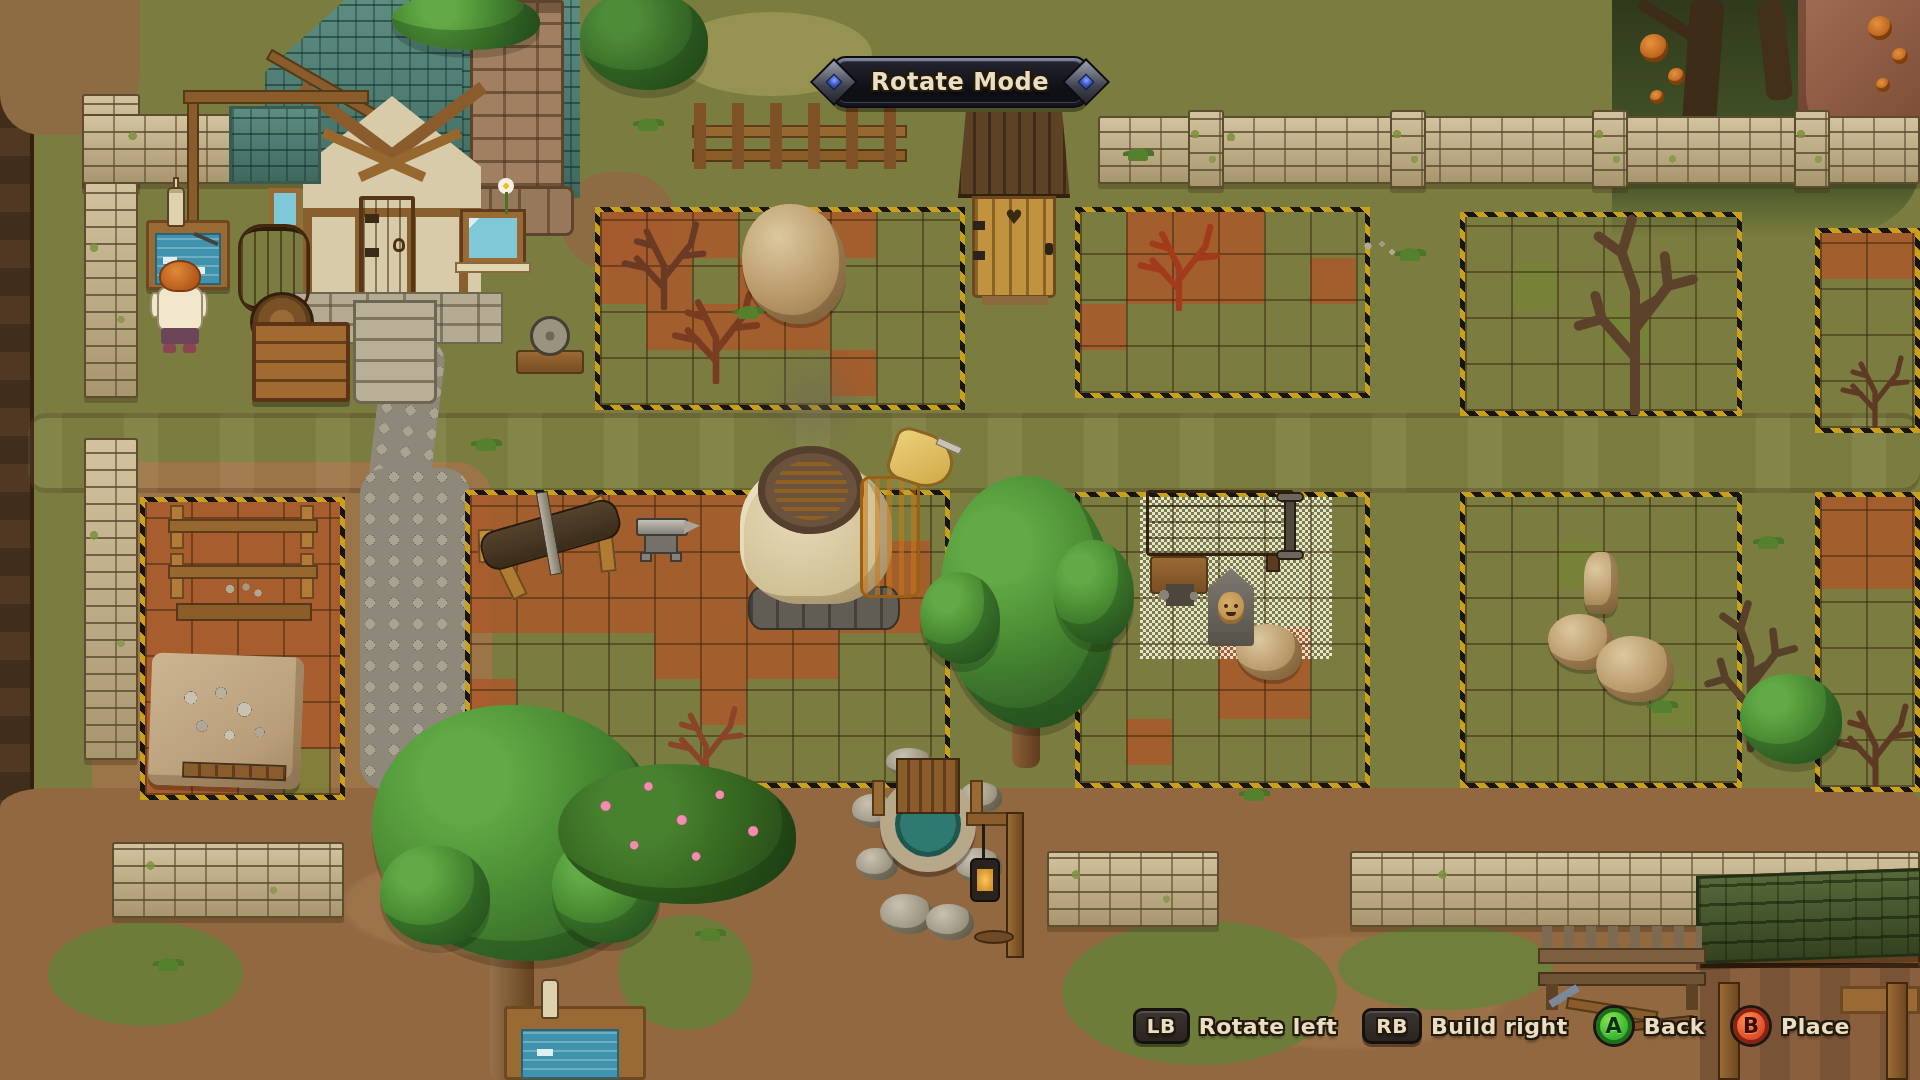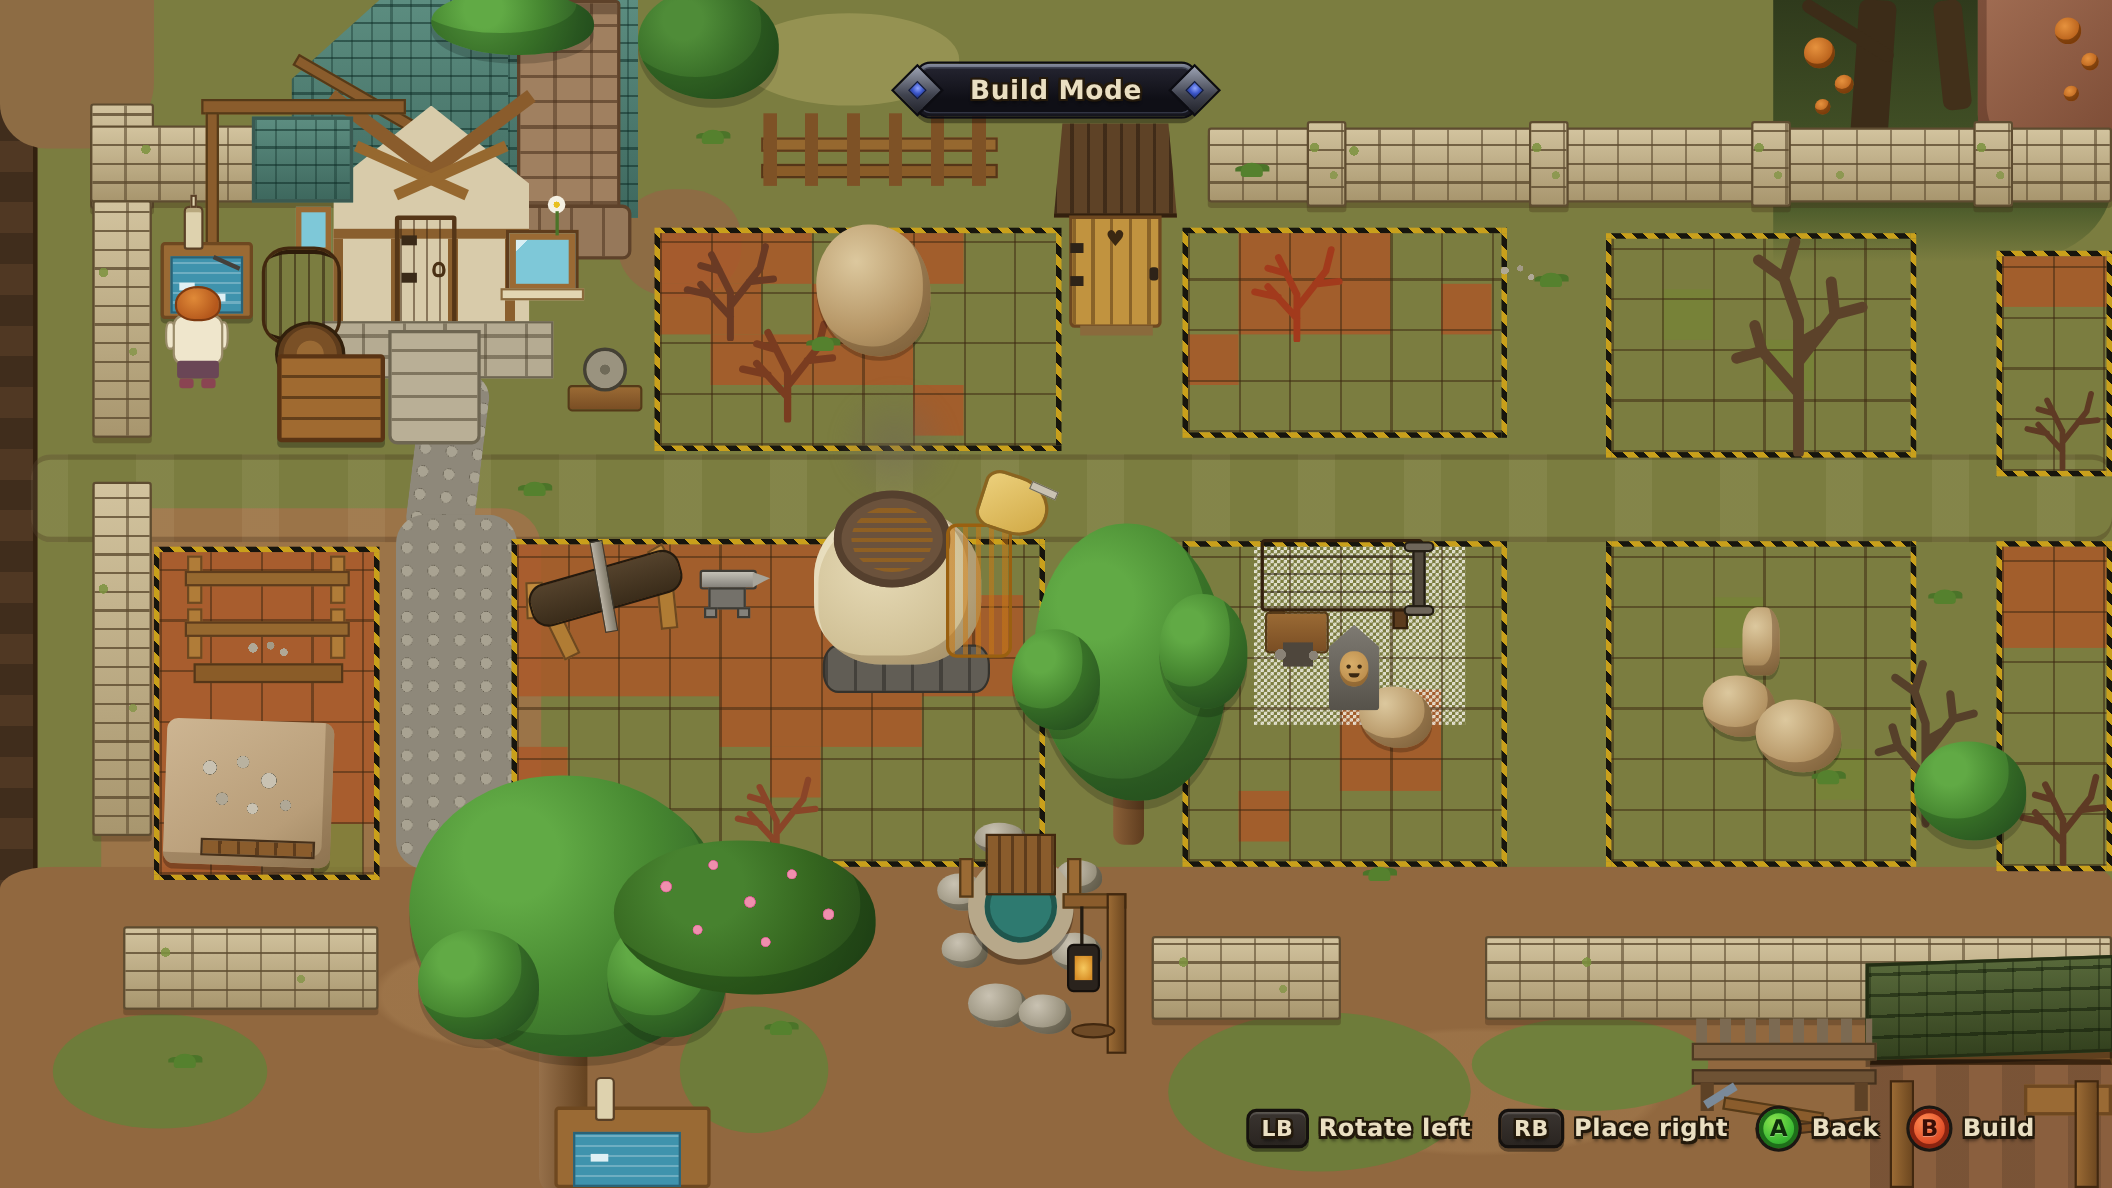--- a/index.html
+++ b/index.html
@@ -407,35 +407,35 @@
 
   <div class="abs" id="banner" style="left:50%;top:56px;transform:translateX(-50%);width:258px;height:52px">
     <div id="banner-plate"></div>
     <div id="banner-inner"></div>
     <div class="diamond" style="left:-14px">
       <div class="gem"></div>
     </div>
     <div class="diamond" style="right:-14px">
       <div class="gem"></div>
     </div>
-    <div class="abs px-text" style="inset:0;display:flex;align-items:center;justify-content:center;font-size:24px">Build Mode</div>
+    <div class="abs px-text" style="inset:0;display:flex;align-items:center;justify-content:center;font-size:24px">Rotate Mode</div>
   </div>
 
   <div class="abs" id="hints" style="right:70px;top:1005px;display:flex;align-items:center;gap:25px">
     <div class="hint">
       <div class="chip px-text" style="font-size:20px">LB</div>
       <div class="px-text" style="font-size:22px">Rotate left</div>
     </div>
     <div class="hint">
       <div class="chip px-text" style="font-size:20px">RB</div>
-      <div class="px-text" style="font-size:22px">Place right</div>
+      <div class="px-text" style="font-size:22px">Build right</div>
     </div>
     <div class="hint">
       <div class="face-btn" style="background:radial-gradient(circle at 38% 32%,#8ae24e,#3cba34 55%,#23871f);box-shadow:inset 0 0 0 4px #1e6f1a;color:#0f2e0b;text-shadow:0 1px 0 rgba(255,255,255,.3)">A</div>
       <div class="px-text" style="font-size:22px">Back</div>
     </div>
     <div class="hint">
       <div class="face-btn" style="background:radial-gradient(circle at 38% 32%,#ff8a52,#e2512a 55%,#b23414);box-shadow:inset 0 0 0 4px #8a2410;color:#3a0e06;text-shadow:0 1px 0 rgba(255,255,255,.3)">B</div>
-      <div class="px-text" style="font-size:22px">Build</div>
+      <div class="px-text" style="font-size:22px">Place</div>
     </div>
   </div>
 
 </div>
 
 </body></html>

